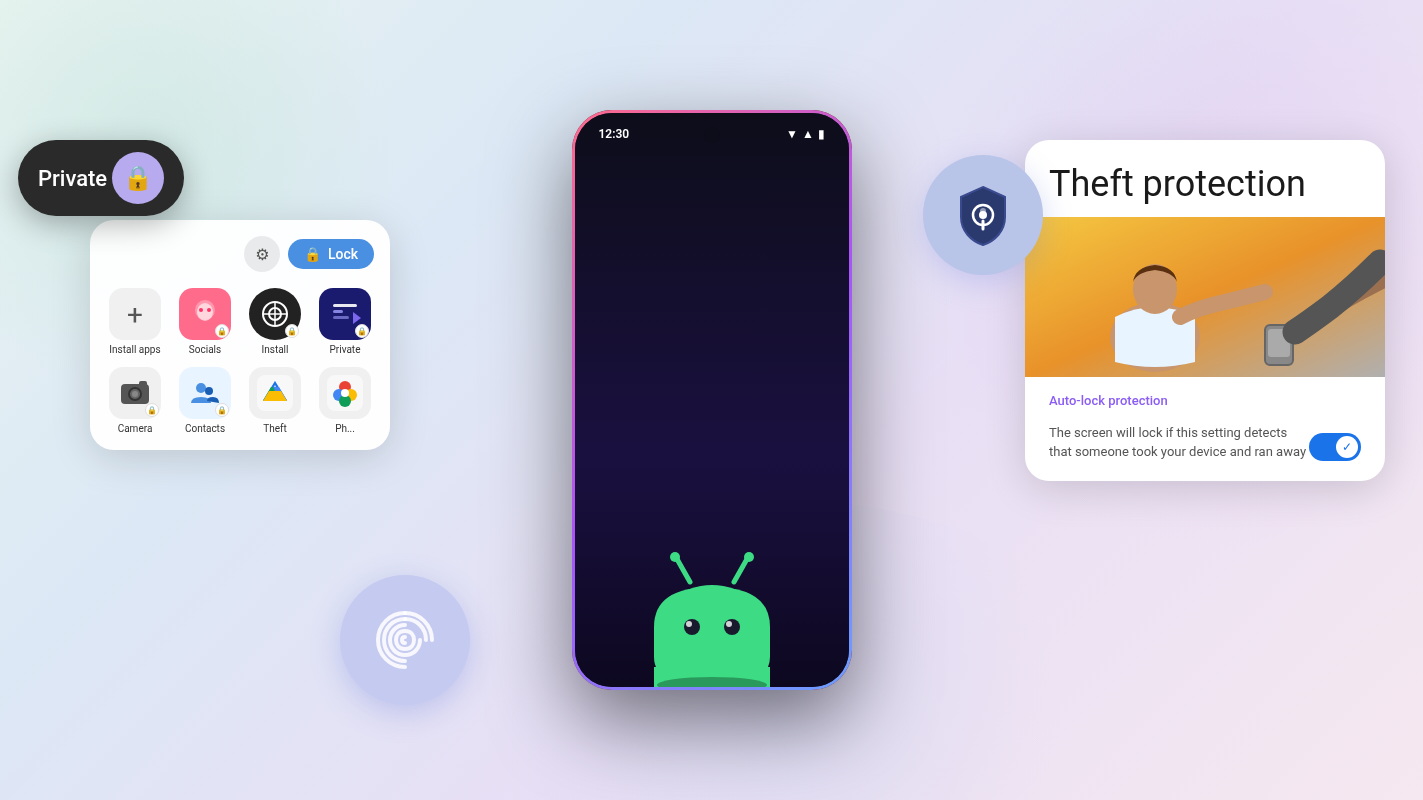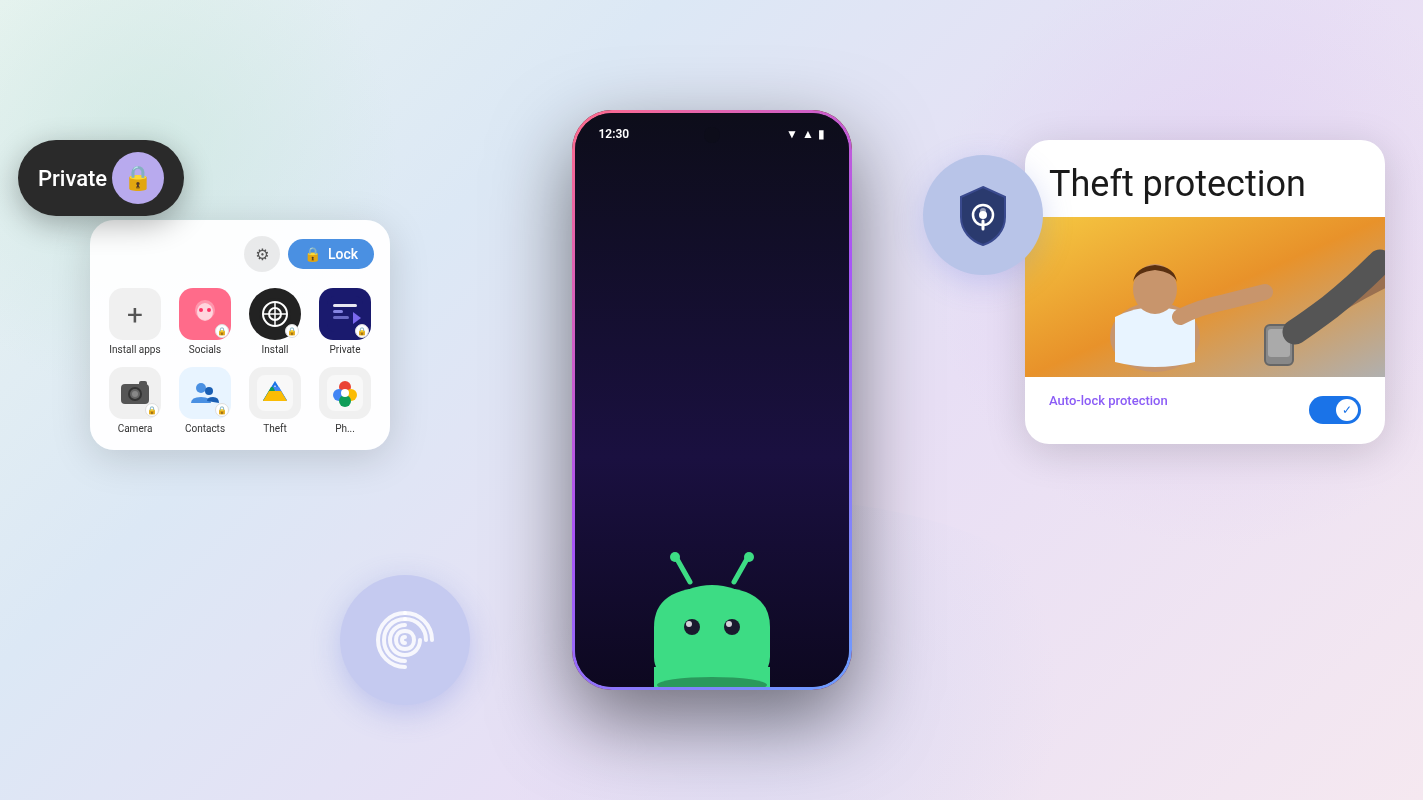--- a/index.html
+++ b/index.html
@@ -624,19 +624,20 @@
       <path d="M360 60 Q320 80 290 100 Q270 115 255 120" stroke="#9a7050" stroke-width="20" stroke-linecap="round" fill="none"></path>
 
       <rect x="240" y="108" width="28" height="40" rx="5" fill="#888" stroke="#666" stroke-width="2"></rect>
       <rect x="243" y="112" width="22" height="28" rx="3" fill="#aaa"></rect>
 
       <path d="M355 45 Q330 70 305 90 Q285 105 270 115" stroke="#555" stroke-width="25" stroke-linecap="round" fill="none"></path>
     </svg>
   </div>
   <div class="theft-card-body" style="position:relative;">
     <div class="auto-lock-label">Auto-lock protection</div>
+    <div class="theft-detection-desc">The screen will lock if this setting detects that someone took your device and ran away</div>
     <div class="toggle-container">
       <div class="toggle-on">
         <div class="toggle-knob">✓</div>
       </div>
     </div>
   </div>
 </div>
 
 </body></html>

